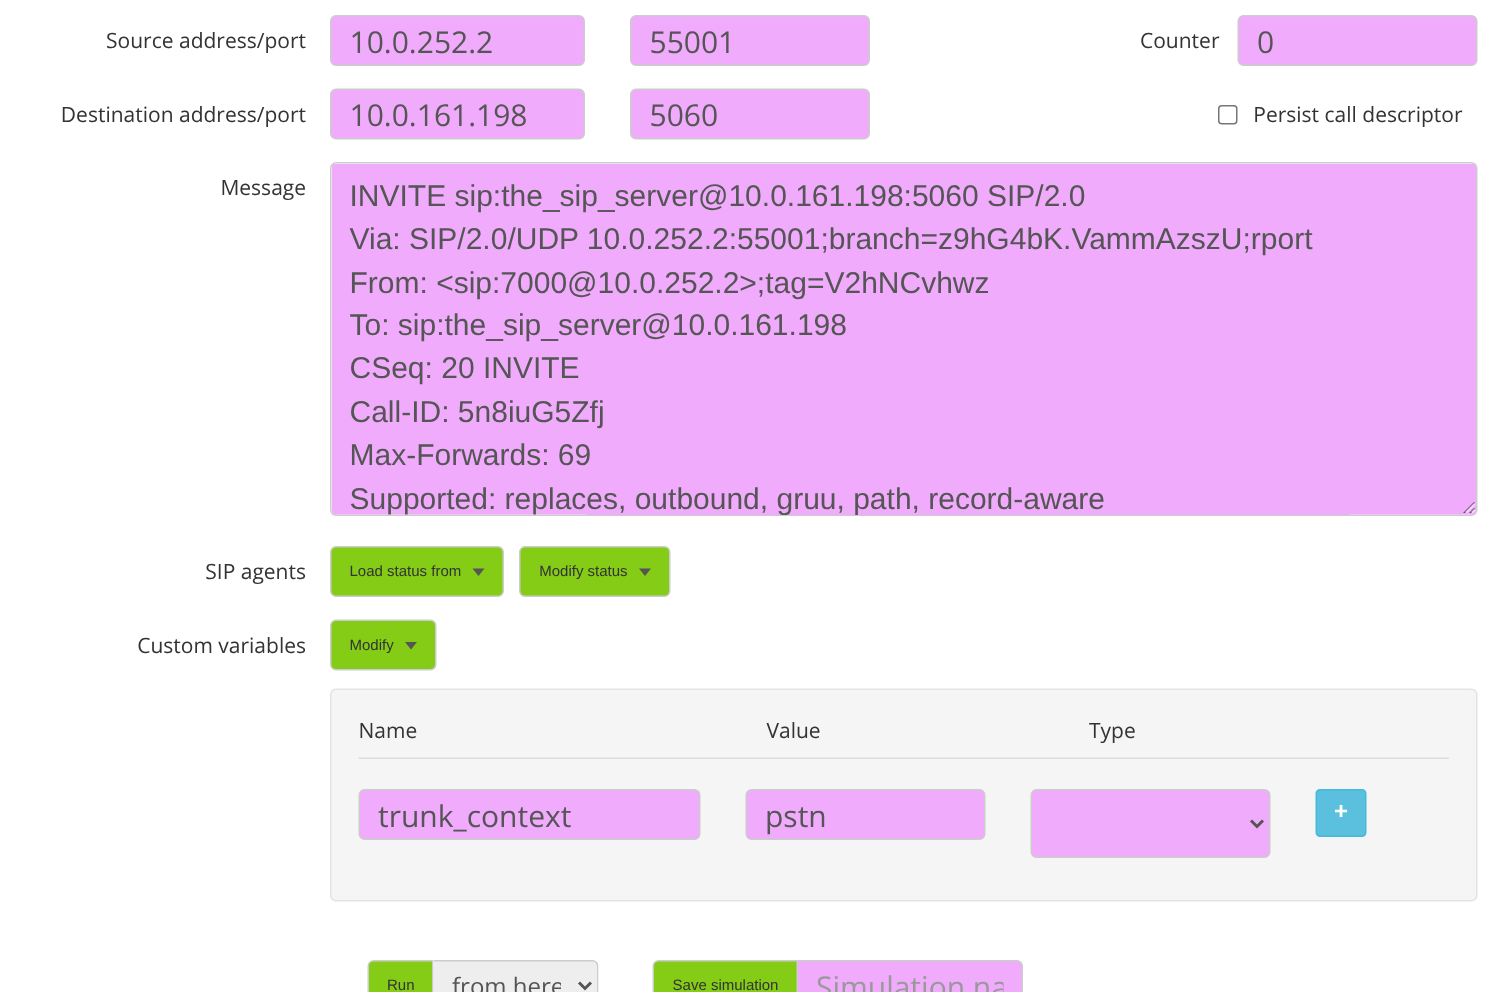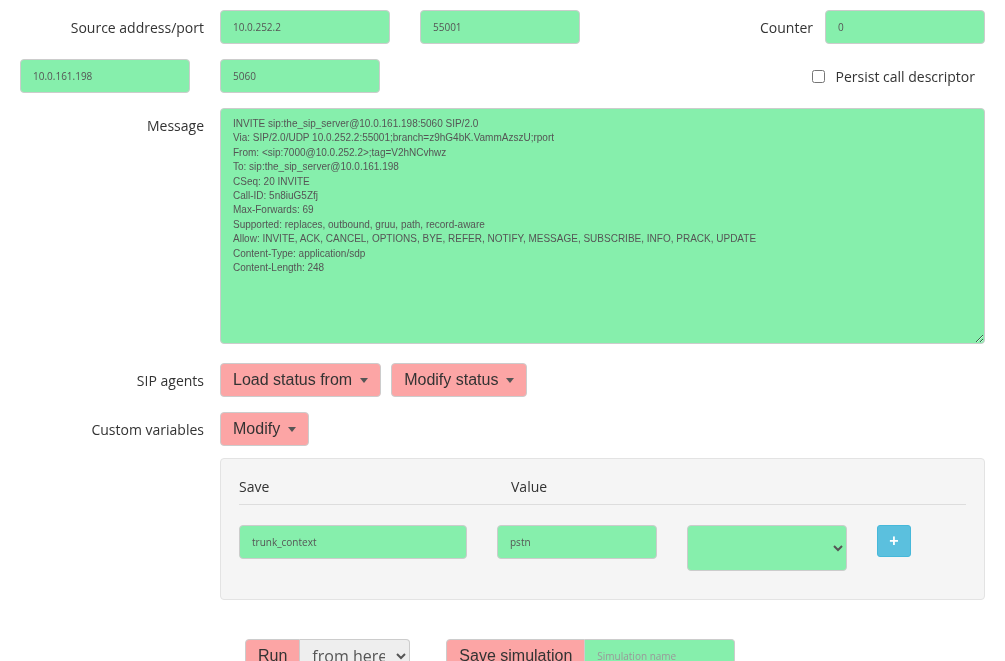--- a/index.html
+++ b/index.html
@@ -25,25 +25,25 @@
     color: #333;
   }
   .form-controls {
     flex: 1;
     display: flex;
     align-items: center;
     gap: 30px;
   }
   input[type="text"], textarea, select {
     font-family: inherit;
-    font-size: 10px;
+    font-size: 20px;
     padding: 6px 12px;
     border: 1px solid #ccc;
     border-radius: 4px;
-    background: #86efac;
+    background: #f0abfc;
     color: #555;
   }
   input[type="text"] {
     height: 34px;
   }
   input[type="text"]::placeholder {
     color: #999;
   }
   .addr-field { width: 170px; }
   .port-field { width: 160px; }
@@ -76,24 +76,24 @@
     overflow: auto;
   }
   .btn {
     display: inline-flex;
     align-items: center;
     justify-content: center;
     padding: 6px 12px;
     height: 34px;
     border: 1px solid #ccc;
     border-radius: 4px;
-    background: #fca5a5;
+    background: #84cc16;
     color: #333;
     cursor: pointer;
-    font-size: 16px;
+    font-size: 10px;
     gap: 6px;
   }
   .caret {
     display: inline-block;
     width: 0; height: 0;
     border-left: 4px solid transparent;
     border-right: 4px solid transparent;
     border-top: 5px solid #555;
     margin-left: 2px;
   }
@@ -183,20 +183,21 @@
     <input type="text" class="addr-field" value="10.0.252.2" style="">
     <input type="text" class="port-field" value="55001" style="">
     <div class="right-group">
       <span class="right-label">Counter</span>
       <input type="text" class="counter-field" value="0" style="">
     </div>
   </div>
 </div>
 
 <div class="form-row">
+  <div class="form-label">Destination address/port</div>
   <div class="form-controls">
     <input type="text" class="addr-field" value="10.0.161.198" style="">
     <input type="text" class="port-field" value="5060" style="">
     <div class="checkbox-group">
       <input type="checkbox" style="">
       <span>Persist call descriptor</span>
     </div>
   </div>
 </div>
 
@@ -234,22 +235,23 @@
 <div class="form-row">
   <div class="form-label">Custom variables</div>
   <div class="form-controls" style="display:block;">
     <button class="btn">
       <span>Modify</span>
       <span class="caret"></span>
     </button>
 
     <div class="well">
       <div class="var-header">
-        <div class="vh-name">Save</div>
+        <div class="vh-name">Name</div>
         <div class="vh-value">Value</div>
+        <div class="vh-type">Type</div>
       </div>
       <div id="var-rows">
           <div class="var-row">
             <input type="text" class="var-name-input" value="trunk_context" style="">
             <input type="text" class="var-value-input" value="pstn" style="">
             <select class="var-type-select"><option>String</option></select>
             <button class="btn-add">+</button>
           </div>
         </div>
     </div>

